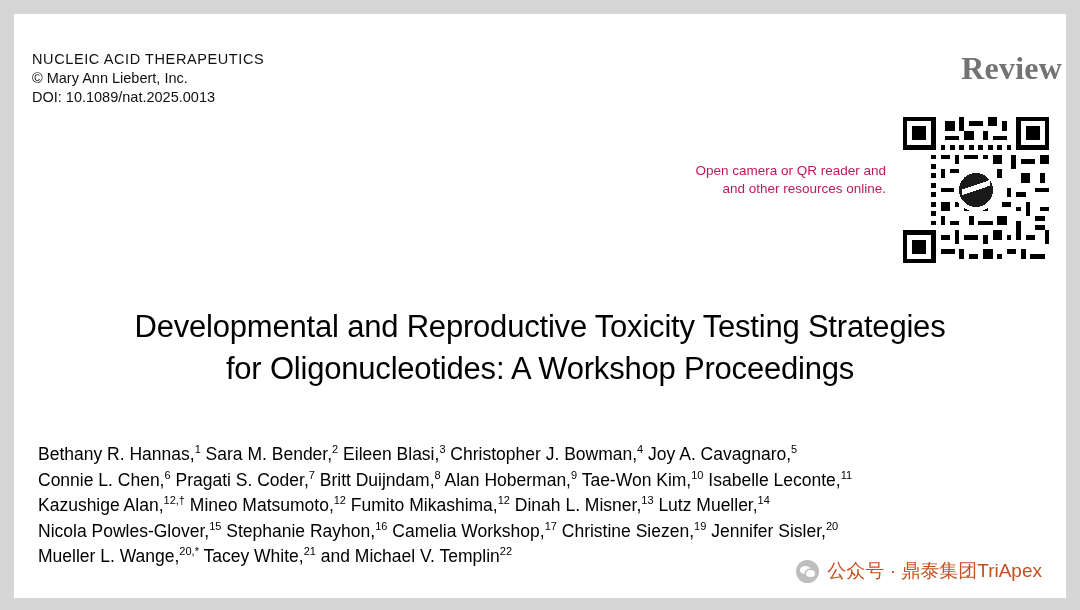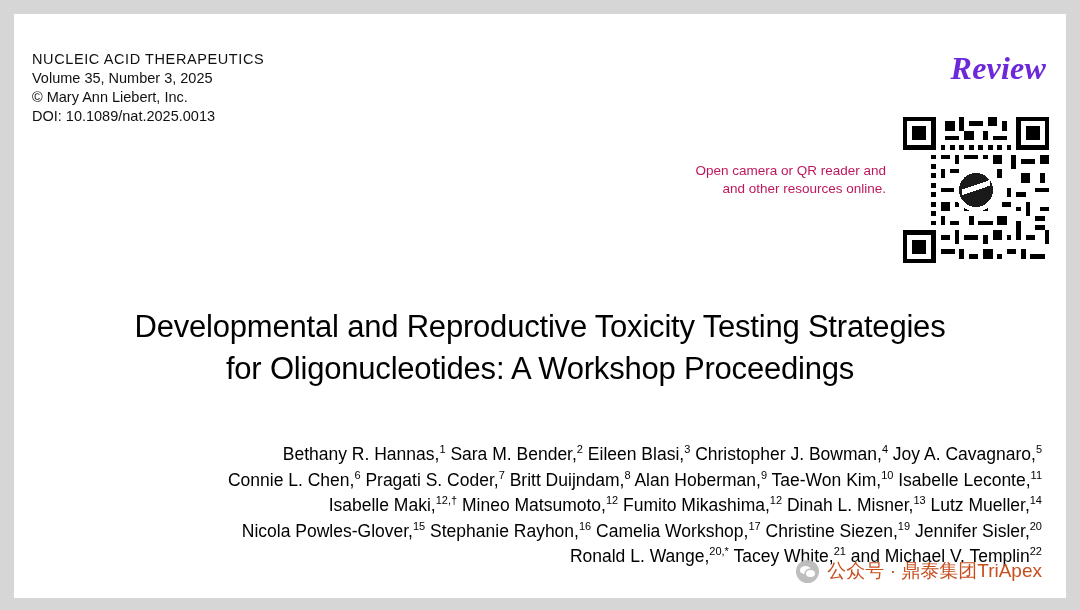--- a/index.html
+++ b/index.html
@@ -57,26 +57,25 @@
     line-height: 19px;
     color: #111;
   }
   .journal-name {
     letter-spacing: 0.6px;
   }
 
   .review-label {
     position: absolute;
     top: 36px;
-    right: 20px;
+    right: 4px;
     font-family: "Liberation Serif", serif;
-    font-style: italic;
     font-weight: bold;
     font-size: 32px;
-    color: #6d28d9;
+    color: #737373;
     letter-spacing: 0.2px;
   }
 
   .qr-caption {
     position: absolute;
     top: 148px;
     right: 180px;
     width: 250px;
     text-align: right;
     font-size: 13.5px;
@@ -108,21 +107,21 @@
     font-weight: 400;
     letter-spacing: -0.2px;
     margin-top: 12px;
   }
 
   .authors {
     position: absolute;
     top: 428px;
     left: 24px;
     right: 24px;
-    text-align: right;
+    text-align: left;
     font-size: 17.5px;
     line-height: 25.5px;
     color: #000;
   }
   .authors sup {
     font-size: 11px;
     vertical-align: super;
     line-height: 0;
   }
 
@@ -169,21 +168,20 @@
 <div class="page">
   <div class="edge-top"></div>
   <div class="edge-left"></div>
   <div class="edge-right"></div>
   <div class="edge-bottom"></div>
 
   <div class="sheet">
 
     <div class="journal-block">
       <div class="journal-name">NUCLEIC ACID THERAPEUTICS</div>
-      <div>Volume 35, Number 3, 2025</div>
       <div>© Mary Ann Liebert, Inc.</div>
       <div>DOI: 10.1089/nat.2025.0013</div>
     </div>
 
     <div class="review-label">Review</div>
 
     <div class="qr-caption">
       <div>Open camera or QR reader and</div>
       <div>and other resources online.</div>
     </div>
@@ -300,23 +298,23 @@
     </div>
 
     <div class="title">
       <div>Developmental and Reproductive Toxicity Testing Strategies</div>
       <div>for Oligonucleotides: A Workshop Proceedings</div>
     </div>
 
     <div class="authors" id="author-list">
         <div><span>Bethany R. Hannas,</span><sup>1</sup><span> Sara M. Bender,</span><sup>2</sup><span> Eileen Blasi,</span><sup>3</sup><span> Christopher J. Bowman,</span><sup>4</sup><span> Joy A. Cavagnaro,</span><sup>5</sup></div>
         <div><span>Connie L. Chen,</span><sup>6</sup><span> Pragati S. Coder,</span><sup>7</sup><span> Britt Duijndam,</span><sup>8</sup><span> Alan Hoberman,</span><sup>9</sup><span> Tae-Won Kim,</span><sup>10</sup><span> Isabelle Leconte,</span><sup>11</sup></div>
-        <div><span>Isabelle Maki,</span><sup>12,†</sup><span> Mineo Matsumoto,</span><sup>12</sup><span> Fumito Mikashima,</span><sup>12</sup><span> Dinah L. Misner,</span><sup>13</sup><span> Lutz Mueller,</span><sup>14</sup></div>
+        <div><span>Kazushige Alan,</span><sup>12,†</sup><span> Mineo Matsumoto,</span><sup>12</sup><span> Fumito Mikashima,</span><sup>12</sup><span> Dinah L. Misner,</span><sup>13</sup><span> Lutz Mueller,</span><sup>14</sup></div>
         <div><span>Nicola Powles-Glover,</span><sup>15</sup><span> Stephanie Rayhon,</span><sup>16</sup><span> Camelia Workshop,</span><sup>17</sup><span> Christine Siezen,</span><sup>19</sup><span> Jennifer Sisler,</span><sup>20</sup></div>
-        <div><span>Ronald L. Wange,</span><sup>20,*</sup><span> Tacey White,</span><sup>21</sup><span> and Michael V. Templin</span><sup>22</sup></div>
+        <div><span>Mueller L. Wange,</span><sup>20,*</sup><span> Tacey White,</span><sup>21</sup><span> and Michael V. Templin</span><sup>22</sup></div>
       </div>
 
     <div class="watermark">
       <span class="wechat-badge"></span>
       <span>公众号 · 鼎泰集团TriApex</span>
     </div>
 
   </div>
 </div>
 

